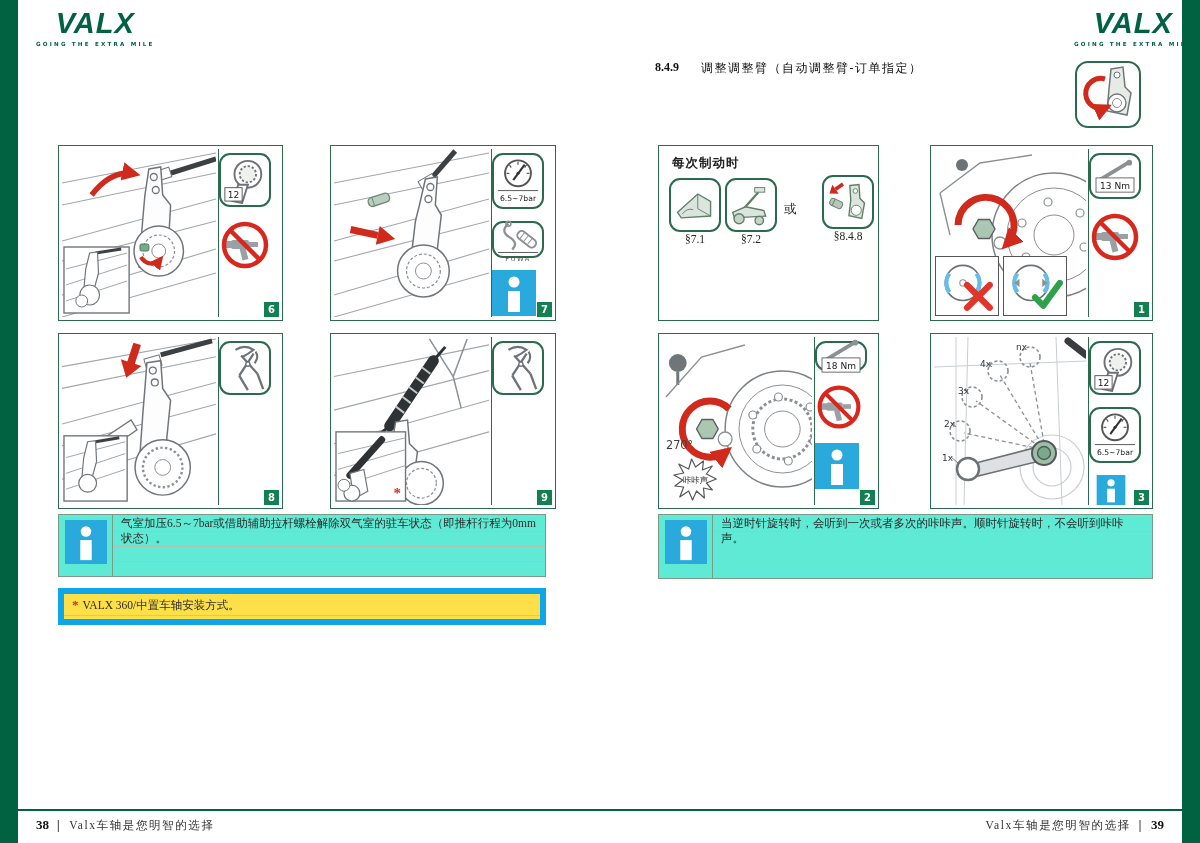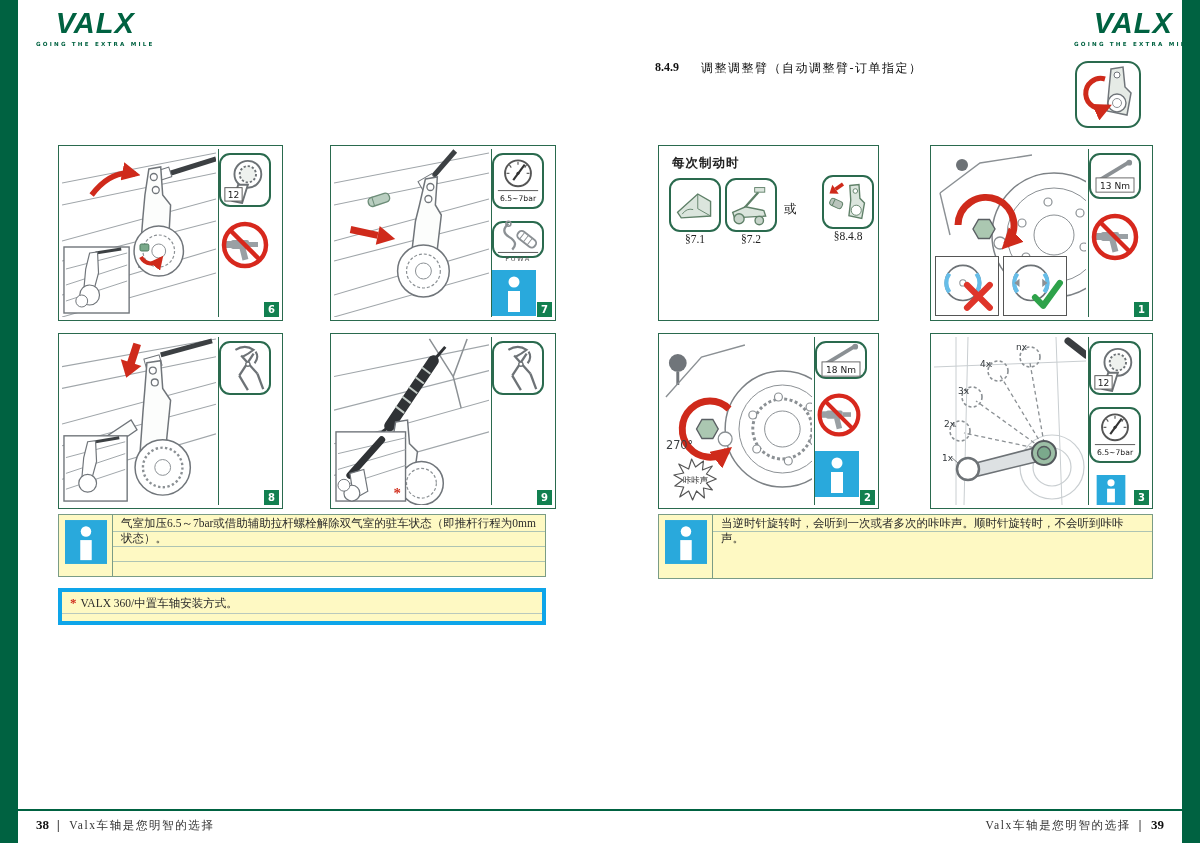--- a/index.html
+++ b/index.html
@@ -15,28 +15,28 @@
   .sec-title{position:absolute;font-size:12px;letter-spacing:1.5px;color:#111}
   .panel{position:absolute;background:#fff;border:1.5px solid #2a6a4e;box-sizing:border-box}
   .illus{position:absolute;left:3px;top:3px;bottom:3px;right:66px}
   .illus svg{width:100%;height:100%}
   .sidebar{position:absolute;top:3px;bottom:3px;right:3px;width:61px;border-left:1px solid #2a6a4e;
            display:flex;flex-direction:column;padding-top:4px;gap:12px;box-sizing:border-box}
   .badge{position:absolute;right:3px;bottom:3px;width:15px;height:15px;background:#128050;color:#fff;
          font:bold 10px "DejaVu Sans",sans-serif;display:flex;align-items:center;justify-content:center}
   .tool{border:2.2px solid #2a6a4e;border-radius:11px;background:#fff;box-sizing:border-box;flex:none;
         display:flex;align-items:center;justify-content:center}
-  .infobox{position:absolute;display:flex;background:#fef9c3;border:1px solid #7a9c86;box-sizing:border-box}
+  .infobox{position:absolute;display:flex;background:#5eead4;border:1px solid #7a9c86;box-sizing:border-box}
   .ib-icon{width:54px;border-right:1px solid #7a9c86;display:flex;justify-content:center;
            padding-top:5px;box-sizing:border-box;flex:none}
   .ib-rows{flex:1;display:flex;flex-direction:column}
   .ib-row{border-bottom:1px solid #aec4b3;box-sizing:border-box;padding:1px 8px;
           font-size:11.5px;color:#2b2b2b;line-height:14.5px}
   .ib-row:last-child{border-bottom:none}
-  .notebox{position:absolute;background:#fef9c3;border:4px solid #0ea5e9;box-sizing:border-box}
+  .notebox{position:absolute;background:#fde047;border:6px solid #0ea5e9;box-sizing:border-box}
   .note-row1{height:22px;border-bottom:1px solid #b9c9bd;box-sizing:border-box;padding:3px 8px;
              font-size:11.5px;color:#2b2b2b}
   .star{color:#cf2a1b;font-weight:bold;font-size:13px;margin-right:4px}
   .prior-title{position:absolute;left:13px;top:9px;font-size:12.5px;font-weight:bold;letter-spacing:1px;color:#222}
   .pr-item{position:absolute;width:52px;text-align:center}
   .pr-label{font-size:11.5px;color:#222;margin-top:1px;font-family:"Liberation Serif",serif}
   .or-label{position:absolute;font-size:12.5px;color:#222}
   .cmp{position:absolute;width:64px;height:60px;background:#fff;border:1.6px solid #555;box-sizing:border-box}
   .footline{position:absolute;left:18px;width:1164px;top:809px;height:2px;background:#006241}
   .foot{position:absolute;top:817px;font-size:11.5px;letter-spacing:1.6px;color:#333}
@@ -468,21 +468,21 @@
       </g>
       <polygon points="57,92 51.5,101.5 40.5,101.5 35,92 40.5,82.5 51.5,82.5" fill="#abc7b1" stroke="#5a5f63" stroke-width="1.4"></polygon>
       <circle cx="64" cy="102" r="7" fill="#fff" stroke="#8b9094" stroke-width="1.3"></circle>
       <path d="M68,72 A28,28 0 1 0 66,114" fill="none" stroke="#cf2a1b" stroke-width="7" marker-end="url(#k2)"></path>
       <text x="4" y="112" font-family="DejaVu Sans,sans-serif" font-size="11.5" fill="#3c4043">270°</text>
       <polygon points="55,142 45,146 51,153 42,151 43,161 35,154 31,163 27,154 18,160 22,150 13,149 21,143 12,138 22,136 17,127 27,132 30,122 34,130 42,124 41,133 51,129 45,137" fill="#fff" stroke="#555" stroke-width="1.2" stroke-linejoin="round"></polygon>
       <text x="34" y="146" text-anchor="middle" font-size="8.5" fill="#333">咔咔声</text>
     </svg>
   </div>
   <div class="sidebar">
-    <div class="tool" style="width:52px;height:38px">
+    <div class="tool" style="width:52px;height:30px">
       <svg viewBox="0 0 48 40" width="46" height="38">
         <line x1="8" y1="24" x2="38" y2="6" stroke="#8b9094" stroke-width="4"></line>
         <circle cx="39" cy="6" r="3" fill="#8b9094"></circle>
         <rect x="4" y="22" width="40" height="15" fill="#fff" stroke="#666"></rect>
         <text x="24" y="33.5" text-anchor="middle" font-family="DejaVu Sans,sans-serif" font-size="9.5" fill="#222">18 Nm</text>
       </svg>
     </div>
     <svg viewBox="0 0 52 52" width="48" height="48">
       <rect x="12" y="21" width="18" height="9" rx="2" fill="#9aa0a4"></rect>
       <rect x="30" y="23" width="9" height="5" fill="#9aa0a4"></rect>

